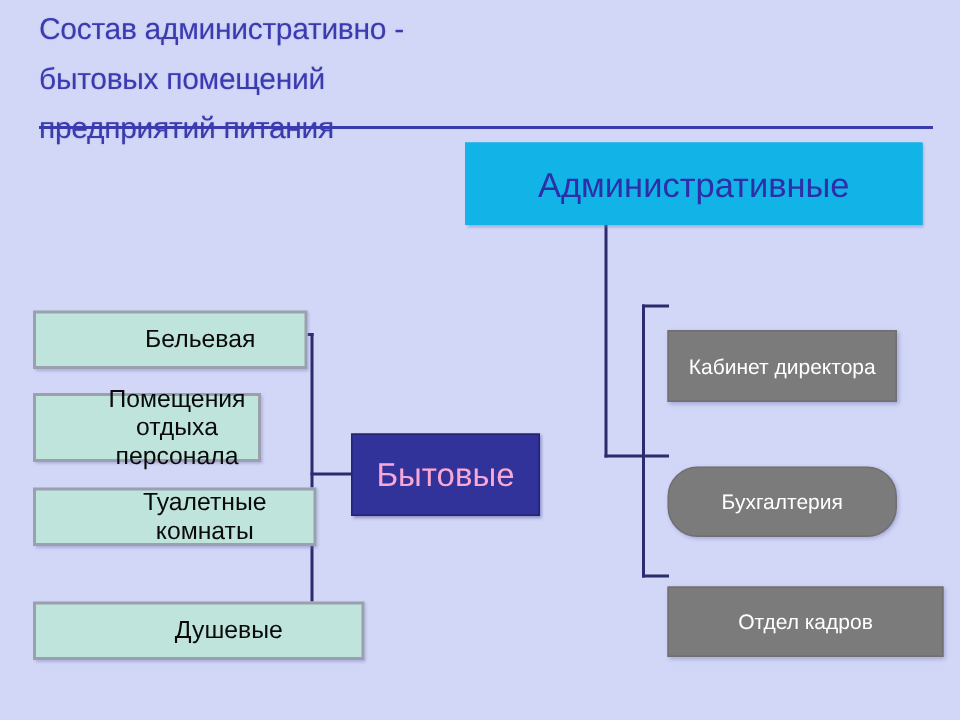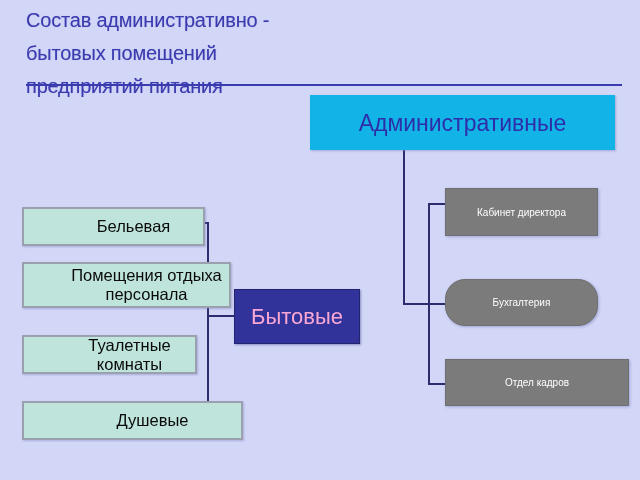--- a/index.html
+++ b/index.html
@@ -76,23 +76,24 @@
     border: 1px solid #23236f;
     color: #f9a8d4;
     font-size: 22px;
     line-height: 19px;
     box-shadow: 1px 1px 2px rgba(90,95,160,0.6);
   }
   .node.gray {
     background: #7b7b7b;
     border: 1px solid #6f6f6f;
     color: #ffffff;
-    font-size: 10px;
+    font-size: 14px;
     line-height: 17px;
     box-shadow: 1px 1px 3px rgba(120,125,190,0.55);
+    margin-top: 32px;
   }
 
   
   .conn {
     position: absolute;
     background: #2b2b6e;
   }
   .conn.v { width: 2px; }
   .conn.h { height: 2px; }
 </style>
@@ -119,25 +120,25 @@
   <div class="conn h" style="left:428px; top:383px; width:18px;"></div>
 
   <div class="node cyan" style="left:310px; top:95px; width:305px; height:55px;">
     <span>Административные</span>
   </div>
 
   <div class="node teal" style="left:22px; top:207px; width:183px; height:39px;">
     <span>Бельевая</span>
   </div>
 
-  <div class="node teal" style="left:22px; top:262px; width:209px; height:46px;">
+  <div class="node teal" style="left:22px; top:262px; width:152px; height:46px;">
     <span>Помещения отдыха персонала</span>
   </div>
 
-  <div class="node teal" style="left:22px; top:335px; width:175px; height:39px;align-items:center;">
+  <div class="node teal" style="left:22px; top:325px; width:189px; height:39px;align-items:center;">
     <span>Туалетные комнаты</span>
   </div>
 
   <div class="node teal" style="left:22px; top:401px; width:221px; height:39px;">
     <span>Душевые</span>
   </div>
 
   <div class="node navy" style="left:234px; top:289px; width:126px; height:55px;">
     <span>Бытовые</span>
   </div>

